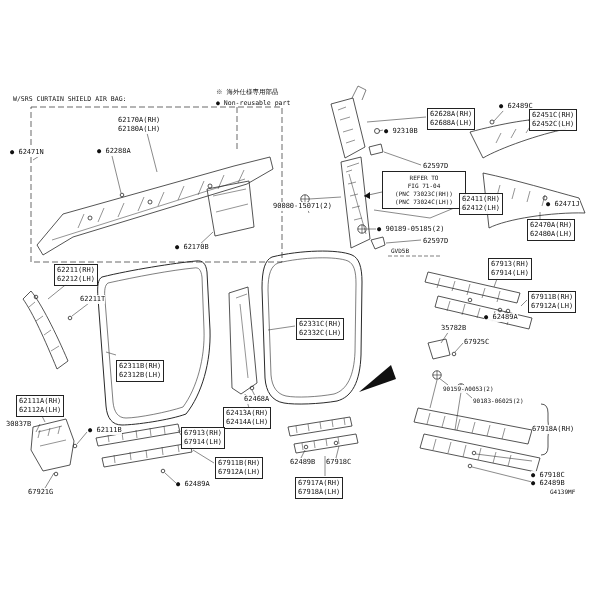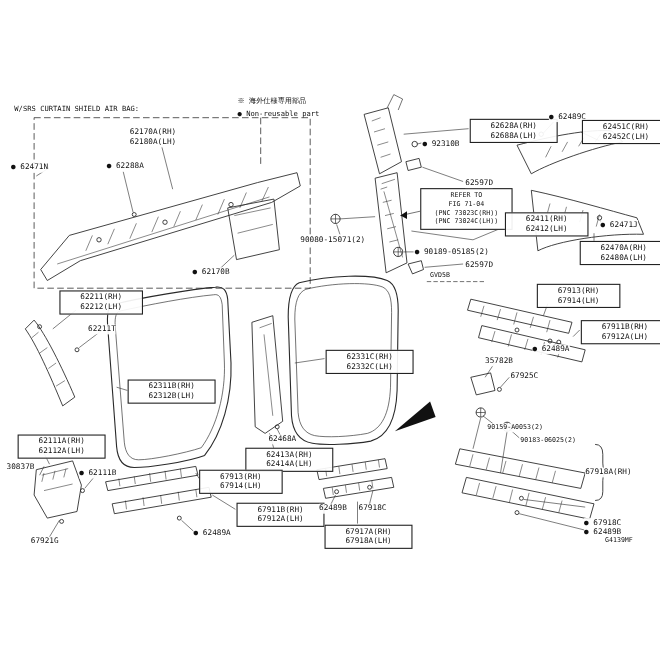--- a/index.html
+++ b/index.html
@@ -1,21 +1,21 @@
 <!DOCTYPE html>
 <html><head>
 <meta charset="utf-8">
 <style>
   html,body { margin:0; padding:0; background:#fff; }
   .canvas { position:relative; width:600px; height:600px; background:#fff; overflow:hidden;
             font-family:"DejaVu Sans Mono", monospace; }
   svg { position:absolute; left:0; top:0; z-index:1; }
   .lbl { position:absolute; font:7px/1.25 "DejaVu Sans Mono", monospace; color:#111;
          white-space:pre-line; background:rgba(255,255,255,.92); z-index:2; }
-  .boxed { border:1px solid #222; padding:1px 18px; }
+  .boxed { border:1px solid #222; padding:1px 2px; }
   .hdr  { font-size:6.5px; background:transparent; }
   .tiny { font-size:6px; }
   .refer { position:absolute; border:1px solid #222; width:80px; padding:2px 1px;
            font:6px/1.35 "DejaVu Sans Mono", monospace; text-align:center;
            background:#fff; z-index:2; color:#111; }
 </style>
 </head>
 <body>
 
 <div class="canvas">
@@ -193,43 +193,43 @@
 62688A(LH)</div>
 <div class="lbl" style="left:499px;top:102px">● 62489C</div>
 <div class="lbl boxed" style="left:529px;top:109px">62451C(RH)
 62452C(LH)</div>
 <div class="lbl" style="left:423px;top:162px">62597D</div>
 <div class="lbl boxed" style="left:459px;top:193px">62411(RH)
 62412(LH)</div>
 <div class="lbl" style="left:546px;top:200px">● 62471J</div>
 <div class="lbl boxed" style="left:527px;top:219px">62470A(RH)
 62480A(LH)</div>
-<div class="lbl" style="left:273px;top:214px">90080-15071(2)</div>
+<div class="lbl" style="left:273px;top:202px">90080-15071(2)</div>
 <div class="lbl" style="left:377px;top:225px">● 90189-05185(2)</div>
 <div class="lbl" style="left:423px;top:237px">62597D</div>
 <div class="lbl boxed" style="left:54px;top:264px">62211(RH)
 62212(LH)</div>
 <div class="lbl" style="left:80px;top:295px">62211T</div>
 <div class="lbl boxed" style="left:488px;top:258px">67913(RH)
 67914(LH)</div>
 <div class="lbl boxed" style="left:528px;top:291px">67911B(RH)
 67912A(LH)</div>
 <div class="lbl" style="left:484px;top:313px">● 62489A</div>
 <div class="lbl" style="left:441px;top:324px">35782B</div>
 <div class="lbl" style="left:464px;top:338px">67925C</div>
-<div class="lbl boxed" style="left:116px;top:345px">62311B(RH)
+<div class="lbl boxed" style="left:116px;top:360px">62311B(RH)
 62312B(LH)</div>
 <div class="lbl boxed" style="left:296px;top:318px">62331C(RH)
 62332C(LH)</div>
 <div class="lbl tiny" style="left:443px;top:385px">90159-A0053(2)</div>
 <div class="lbl tiny" style="left:473px;top:397px">90183-06025(2)</div>
 <div class="lbl boxed" style="left:16px;top:395px">62111A(RH)
 62112A(LH)</div>
 <div class="lbl" style="left:6px;top:420px">30837B</div>
-<div class="lbl" style="left:72px;top:426px">● 62111B</div>
+<div class="lbl" style="left:88px;top:426px">● 62111B</div>
 <div class="lbl" style="left:244px;top:395px">62468A</div>
 <div class="lbl boxed" style="left:223px;top:407px">62413A(RH)
 62414A(LH)</div>
 <div class="lbl boxed" style="left:181px;top:427px">67913(RH)
 67914(LH)</div>
 <div class="lbl boxed" style="left:215px;top:457px">67911B(RH)
 67912A(LH)</div>
 <div class="lbl" style="left:290px;top:458px">62489B</div>
 <div class="lbl" style="left:326px;top:458px">67918C</div>
 <div class="lbl boxed" style="left:295px;top:477px">67917A(RH)

